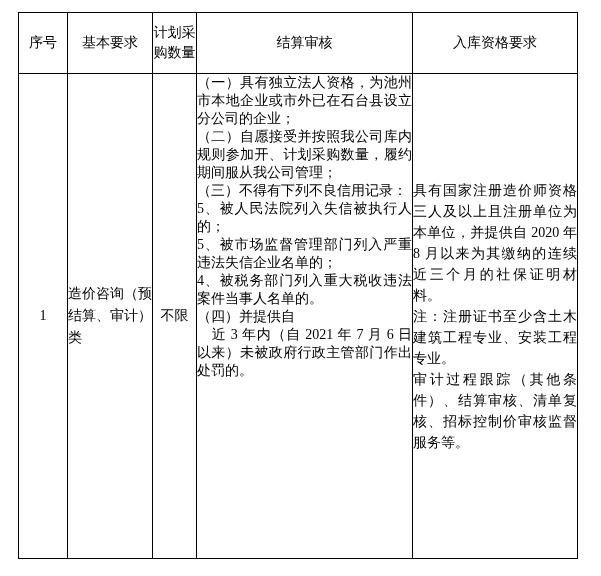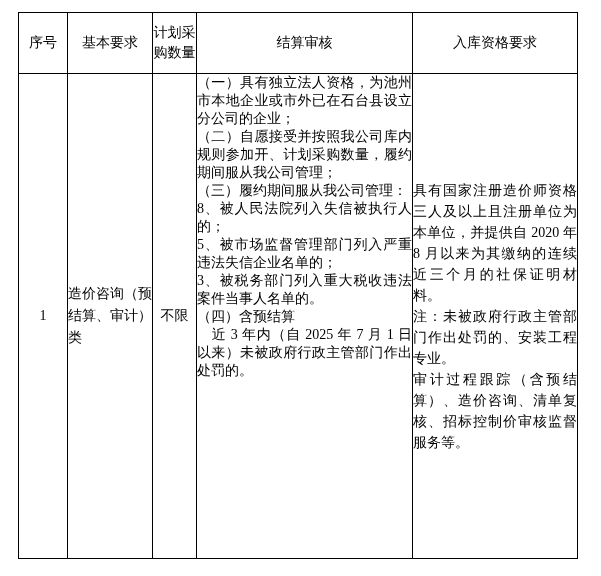--- a/index.html
+++ b/index.html
@@ -80,30 +80,30 @@
     <tbody>
       <tr>
         <td class="td-seq">1</td>
         <td class="td-category">
           <div class="category-text">造价咨询（预结算、审计）类</div>
         </td>
         <td class="td-quantity">不限</td>
         <td class="td-basic">
             <p>（一）具有独立法人资格，为池州市本地企业或市外已在石台县设立分公司的企业；</p>
             <p>（二）自愿接受并按照我公司库内规则参加开、计划采购数量，履约期间服从我公司管理；</p>
-            <p>（三）履约期间服从我公司管理：</p>
-            <p>8、被人民法院列入失信被执行人的；</p>
+            <p>（三）不得有下列不良信用记录：</p>
+            <p>5、被人民法院列入失信被执行人的；</p>
             <p>5、被市场监督管理部门列入严重违法失信企业名单的；</p>
-            <p>3、被税务部门列入重大税收违法案件当事人名单的。</p>
-            <p>（四）含预结算</p>
-            <p>　近 3 年内（自 2025 年 7 月 1 日以来）未被政府行政主管部门作出处罚的。</p>
+            <p>4、被税务部门列入重大税收违法案件当事人名单的。</p>
+            <p>（四）并提供自</p>
+            <p>　近 3 年内（自 2021 年 7 月 6 日以来）未被政府行政主管部门作出处罚的。</p>
           </td>
         <td class="td-qual">
           <div class="qual-inner">
               <p>具有国家注册造价师资格三人及以上且注册单位为本单位，并提供自 2020 年 8 月以来为其缴纳的连续近三个月的社保证明材料。</p>
-              <p>注：未被政府行政主管部门作出处罚的、安装工程专业。</p>
-              <p>审计过程跟踪（含预结算）、造价咨询、清单复核、招标控制价审核监督服务等。</p>
+              <p>注：注册证书至少含土木建筑工程专业、安装工程专业。</p>
+              <p>审计过程跟踪（其他条件）、结算审核、清单复核、招标控制价审核监督服务等。</p>
             </div>
         </td>
       </tr>
     </tbody>
   </table>
 </div>
 
 </body></html>

